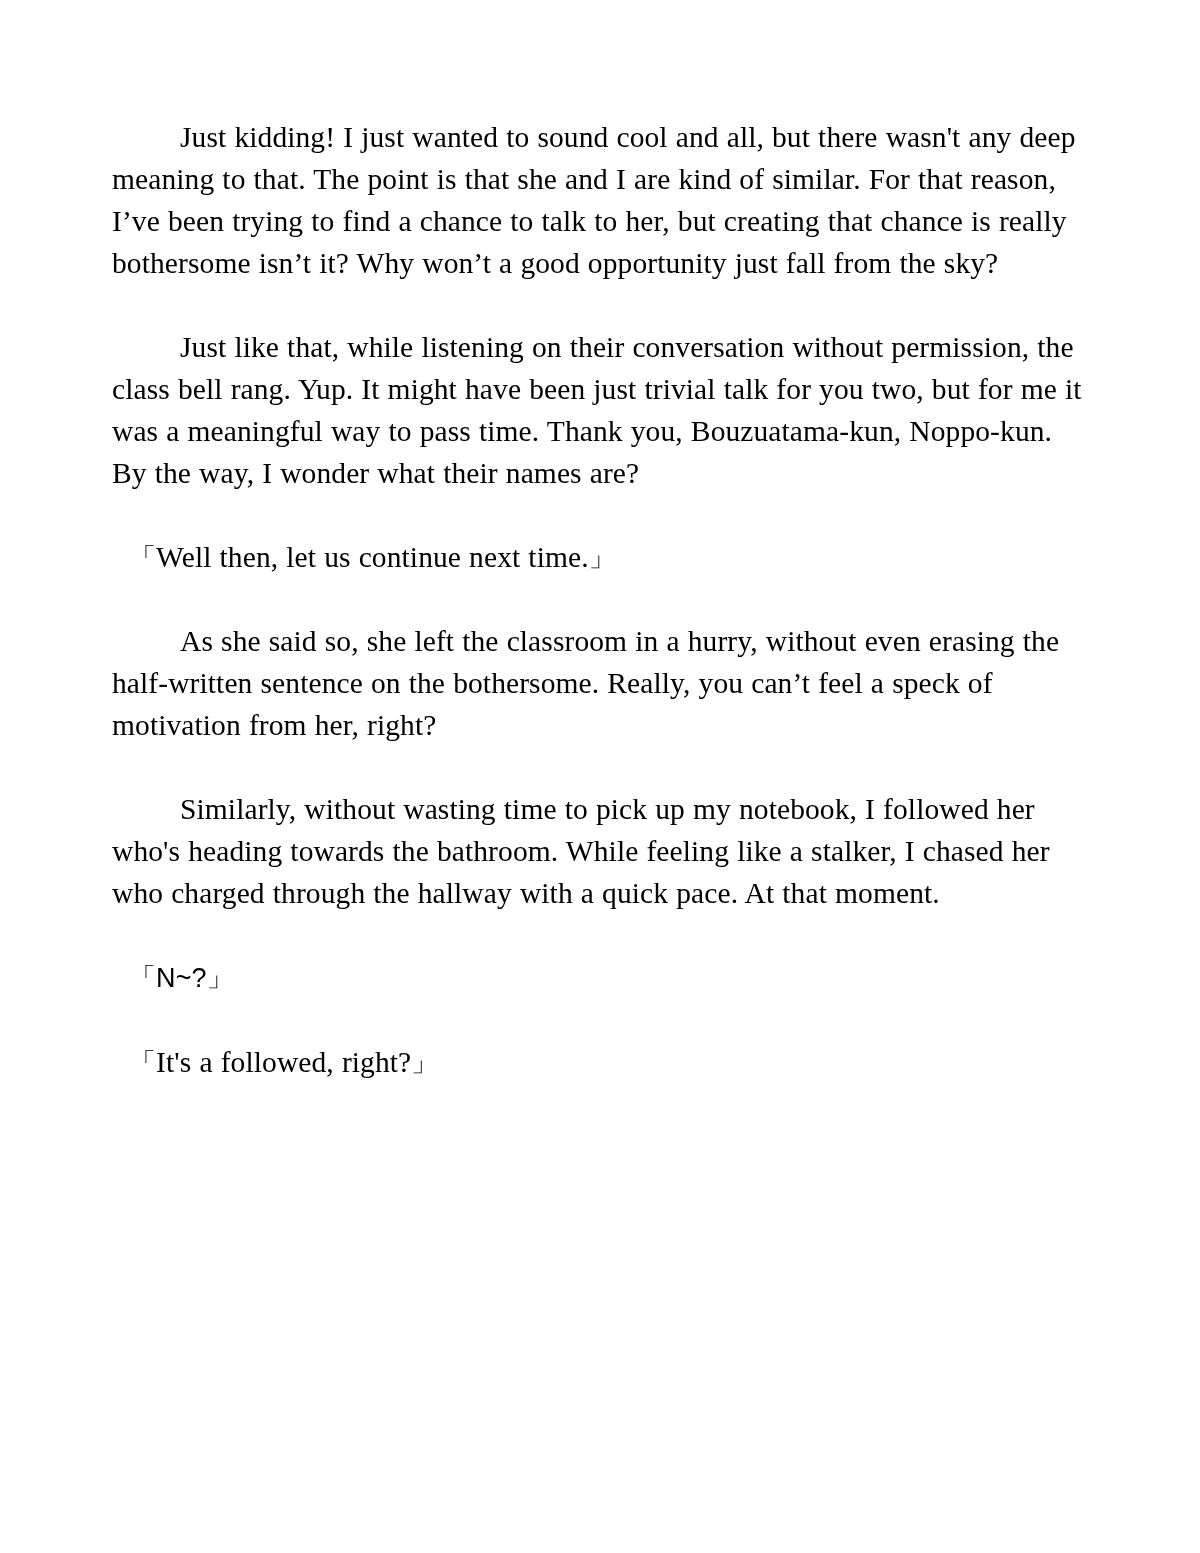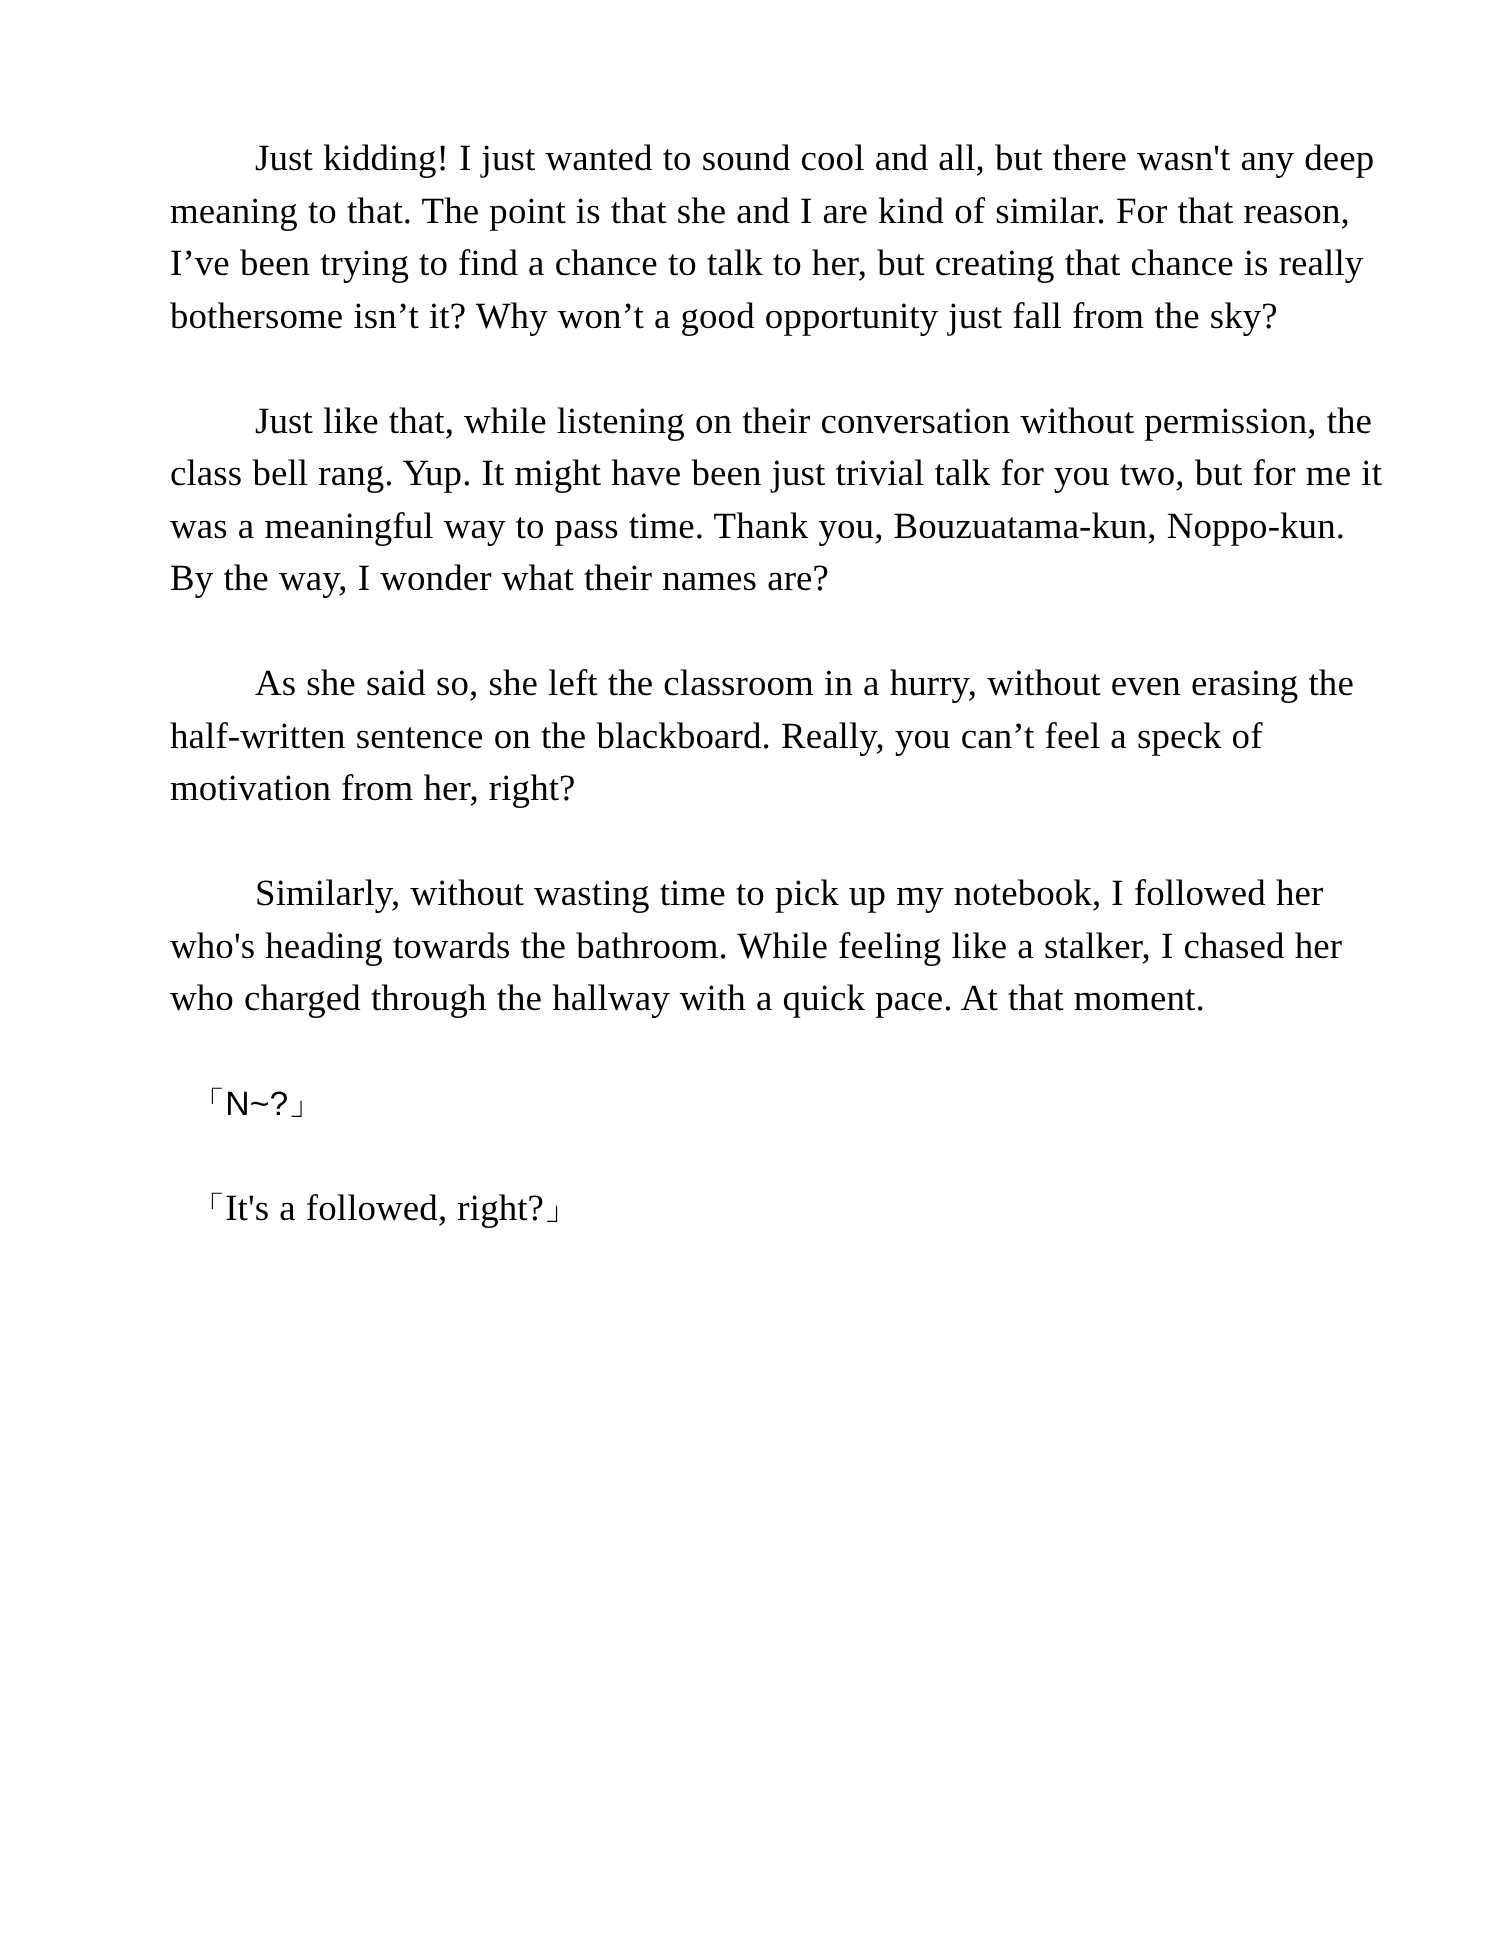--- a/index.html
+++ b/index.html
@@ -18,23 +18,22 @@
   .page {
     position: relative;
     width: 1200px;
     height: 1553px;
     background: #ffffff;
     box-sizing: border-box;
   }
   .text-column {
     position: absolute;
     left: 112px;
-    top: 106px;
+    top: 116px;
     width: 980px;
-    margin-left: 24px;
   }
   p.para {
     margin: 0 0 42px 0;
     font-size: 29.5px;
     line-height: 42px;
     text-indent: 68px;
     text-align: left;
     letter-spacing: 0.1px;
     word-spacing: 0.6px;
     font-weight: 400;
@@ -65,22 +64,23 @@
 </head>
 <body>
 
 <div class="page">
   <div class="text-column">
 
     <p class="para">Just kidding! I just wanted to sound cool and all, but there wasn't any deep meaning to that. The point is that she and I are kind of similar. For that reason, I’ve been trying to find a chance to talk to her, but creating that chance is really bothersome isn’t it? Why won’t a good opportunity just fall from the sky?</p>
 
     <p class="para">Just like that, while listening on their conversation without permission, the class bell rang. Yup. It might have been just trivial talk for you two, but for me it was a meaningful way to pass time. Thank you, Bouzuatama-kun, Noppo-kun. By the way, I wonder what their names are?</p>
 
+    <p class="dialogue"><span class="bracket">「</span><span>Well then, let us continue next time.</span><span class="bracket">」</span></p>
 
-    <p class="para">As she said so, she left the classroom in a hurry, without even erasing the half-written sentence on the blackboard. Really, you can’t feel a speck of motivation from her, right?</p>
+    <p class="para">As she said so, she left the classroom in a hurry, without even erasing the half-written sentence on the bothersome. Really, you can’t feel a speck of motivation from her, right?</p>
 
     <p class="para">Similarly, without wasting time to pick up my notebook, I followed her who's heading towards the bathroom. While feeling like a stalker, I chased her who charged through the hallway with a quick pace. At that moment.</p>
 
     <p class="dialogue sans"><span class="bracket">「</span><span>N~?</span><span class="bracket">」</span></p>
 
 
     <p class="dialogue"><span class="bracket">「</span><span>It's a followed, right?</span><span class="bracket">」</span></p>
 
   </div>
 </div>

